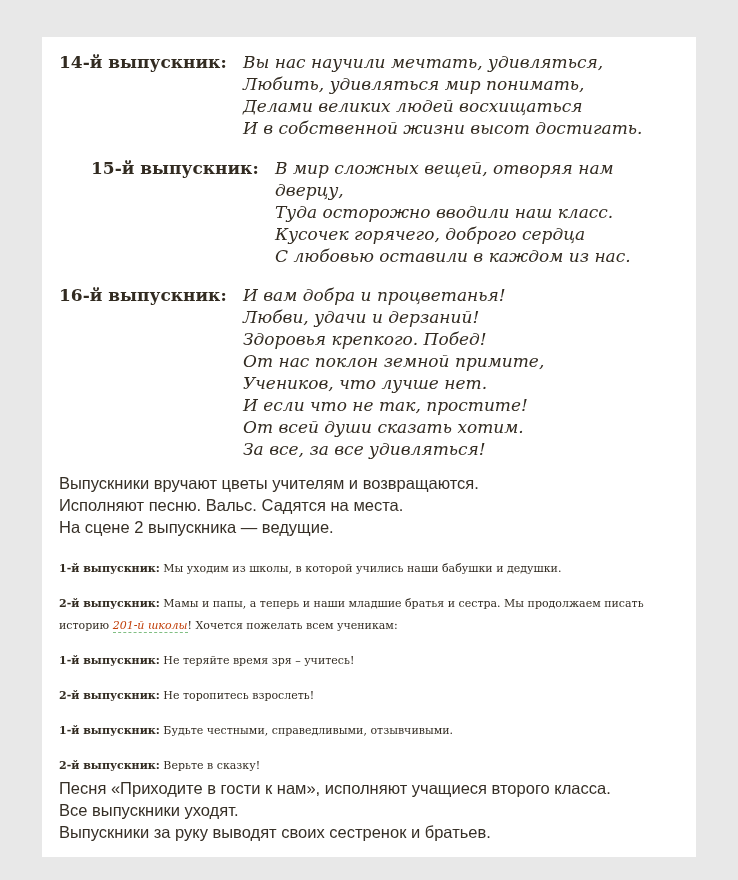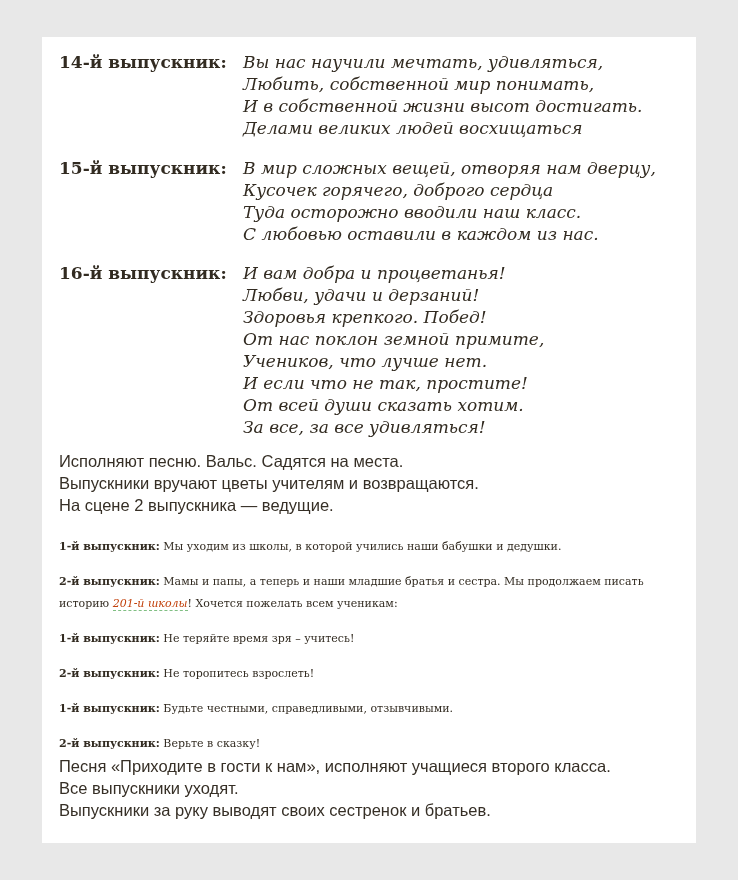--- a/index.html
+++ b/index.html
@@ -36,21 +36,21 @@
     flex: 0 0 184px;
     font-weight: bold;
   }
   .speech .lines {
     flex: 1 1 auto;
   }
   .pline {
     font-style: italic;
   }
   .speech.g1 { margin-bottom: 18px; }
-  .speech.g2 { margin-bottom: 17px; }
+  .speech.g2 { margin-bottom: 17px; margin-left: 32px; }
   .speech.g3 { margin-bottom: 12px; }
 
   
   .stage {
     font-family: "Liberation Sans", sans-serif;
     font-size: 16.5px;
     line-height: 22px;
     color: #362f26;
   }
   .stage.top { margin: 0 0 20px 0; }
@@ -77,53 +77,53 @@
 </style>
 </head>
 <body>
 
 <div class="card">
 
   <section class="speech g1">
     <div class="speaker">14-й выпускник:</div>
     <div class="lines">
       <div class="pline">Вы нас научили мечтать, удивляться,</div>
-      <div class="pline">Любить, собственной мир понимать,</div>
+      <div class="pline">Любить, удивляться мир понимать,</div>
+      <div class="pline">Делами великих людей восхищаться</div>
       <div class="pline">И в собственной жизни высот достигать.</div>
-      <div class="pline">Делами великих людей восхищаться</div>
     </div>
   </section>
 
   <section class="speech g2">
     <div class="speaker">15-й выпускник:</div>
     <div class="lines">
       <div class="pline">В мир сложных вещей, отворяя нам дверцу,</div>
+      <div class="pline">Туда осторожно вводили наш класс.</div>
       <div class="pline">Кусочек горячего, доброго сердца</div>
-      <div class="pline">Туда осторожно вводили наш класс.</div>
       <div class="pline">С любовью оставили в каждом из нас.</div>
     </div>
   </section>
 
   <section class="speech g3">
     <div class="speaker">16-й выпускник:</div>
     <div class="lines">
       <div class="pline">И вам добра и процветанья!</div>
       <div class="pline">Любви, удачи и дерзаний!</div>
       <div class="pline">Здоровья крепкого. Побед!</div>
       <div class="pline">От нас поклон земной примите,</div>
       <div class="pline">Учеников, что лучше нет.</div>
       <div class="pline">И если что не так, простите!</div>
       <div class="pline">От всей души сказать хотим.</div>
       <div class="pline">За все, за все удивляться!</div>
     </div>
   </section>
 
   <div class="stage top">
+    <div>Выпускники вручают цветы учителям и возвращаются.</div>
     <div>Исполняют песню. Вальс. Садятся на места.</div>
-    <div>Выпускники вручают цветы учителям и возвращаются.</div>
     <div>На сцене 2 выпускника — ведущие.</div>
   </div>
 
   <p class="dialog">
     <span class="dspeaker">1-й выпускник:</span>
     <span class="dtext">Мы уходим из школы, в которой учились наши бабушки и дедушки.</span>
   </p>
 
   <p class="dialog wrap2">
     <span class="dspeaker">2-й выпускник:</span>

